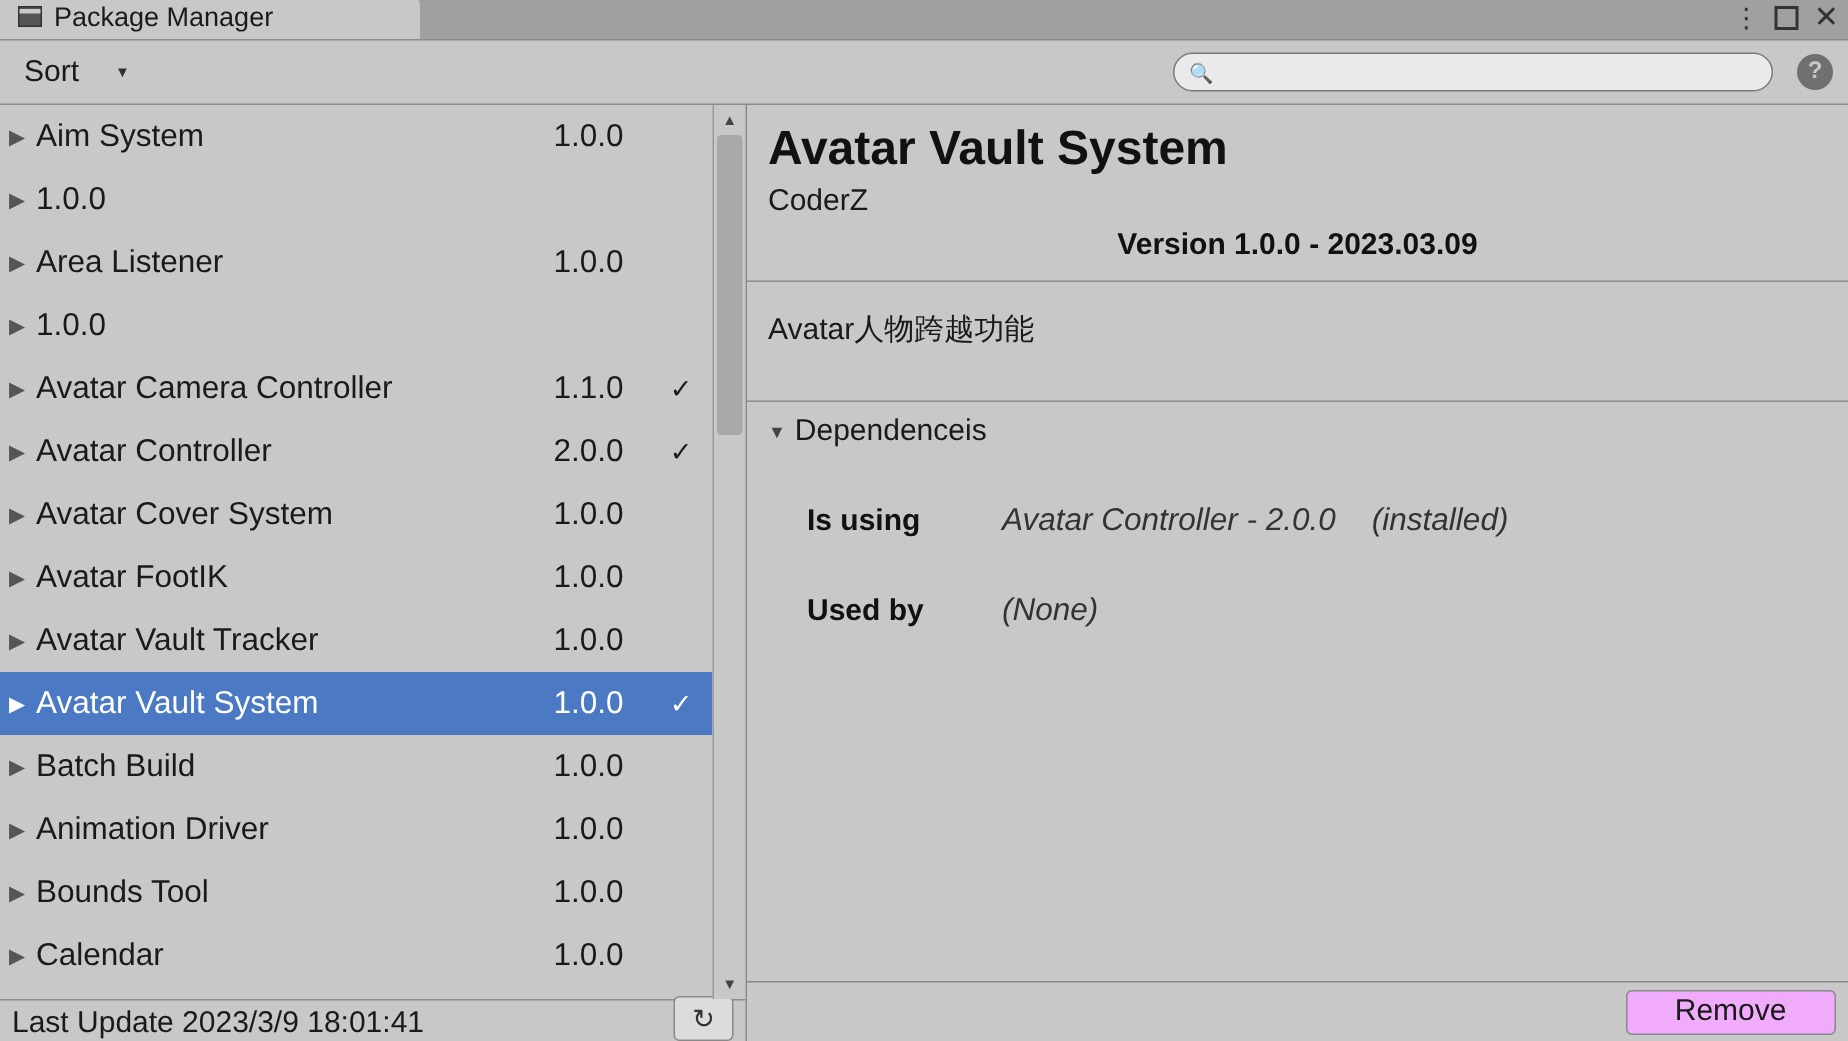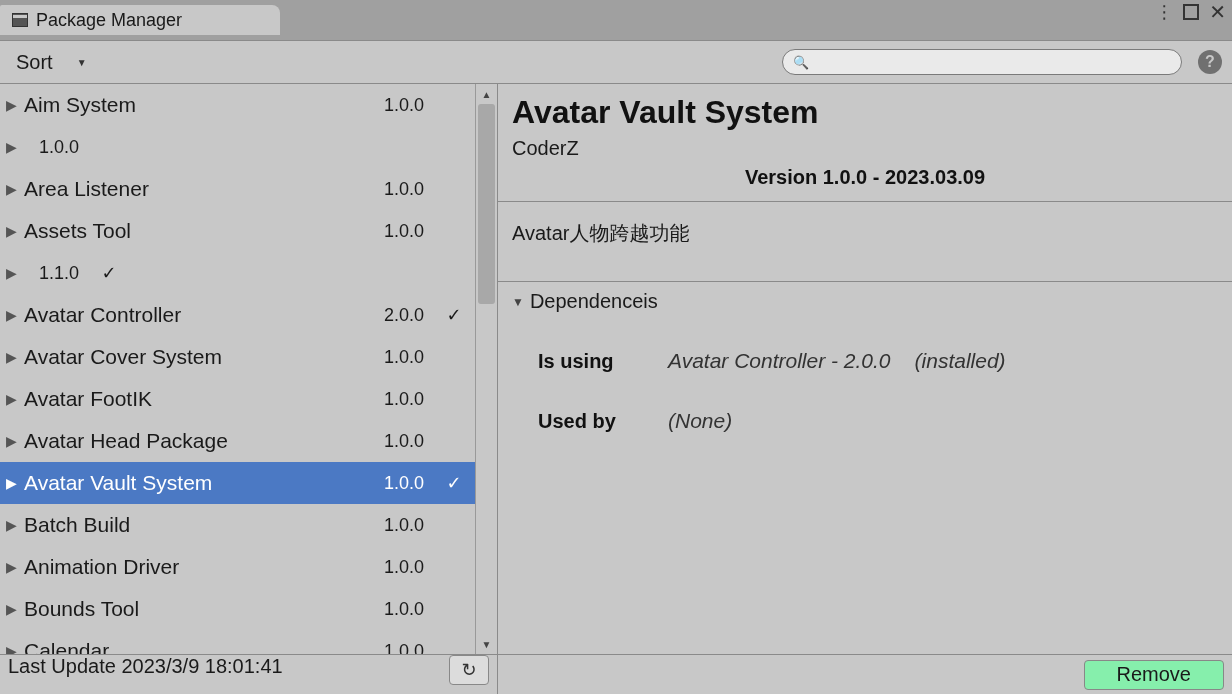--- a/index.html
+++ b/index.html
@@ -1,21 +1,21 @@
 <!DOCTYPE html>
 <html><head>
 <meta charset="utf-8">
 <style>
 * { box-sizing: border-box; margin: 0; padding: 0; font-family: Arial, Helvetica, sans-serif; }
 html, body { width: 1232px; height: 694px; overflow: hidden; background: #a0a0a0; }
 
 .window { width: 1232px; height: 694px; display: flex; flex-direction: column; background: #a0a0a0; }
 
 
-.titlebar { height: 40px; background: #a0a0a0; display: flex; align-items: center; position: relative; }
+.titlebar { height: 26px; background: #a0a0a0; display: flex; align-items: flex-end; position: relative; }
 .tab { background: #c8c8c8; height: 30px; display: flex; align-items: center; padding: 0 12px; border-top-right-radius: 8px; border-top-left-radius: 2px; gap: 8px; min-width: 280px; }
 .tab-icon { width: 16px; height: 14px; background: #555; border: 1px solid #333; position: relative; }
 .tab-icon::before { content: ""; position: absolute; top: 1px; left: 0; right: 0; height: 3px; background: #c8c8c8; }
 .tab-label { font-size: 18px; color: #1a1a1a; }
 .titlebar-right { position: absolute; right: 6px; top: 2px; display: flex; gap: 10px; align-items: center; }
 .kebab { font-size: 18px; color: #333; line-height: 1; }
 .maximize-icon { width: 16px; height: 16px; border: 2px solid #333; }
 .close-x { font-size: 20px; color: #333; line-height: 1; }
 
 
@@ -33,53 +33,53 @@
 
 
 .left-panel { width: 498px; display: flex; flex-direction: column; border-right: 1px solid #8a8a8a; }
 .pkg-list { flex: 1; overflow: hidden; position: relative; }
 .pkg-list-inner { position: absolute; top: 0; left: 0; right: 22px; bottom: 0; }
 .pkg-row { height: 42px; display: flex; align-items: center; padding: 0 6px 0 6px; font-size: 21px; color: #1a1a1a; }
 .pkg-row.selected { background: #4b79c4; color: #fff; }
 .pkg-arrow { width: 18px; font-size: 14px; color: #555; }
 .pkg-row.selected .pkg-arrow { color: #fff; }
 .pkg-name { flex: 1; white-space: nowrap; overflow: hidden; text-overflow: ellipsis; }
-.pkg-ver { width: 70px; text-align: center; font-size: 18px; }
+.pkg-ver { width: 70px; text-align: left; font-size: 21px; }
 .pkg-check { width: 30px; text-align: center; font-size: 18px; }
 
 
 .vscroll { position: absolute; top: 0; right: 0; width: 22px; bottom: 0; background: #c8c8c8; border-left: 1px solid #999; }
 .vscroll-up, .vscroll-down { height: 20px; display: flex; align-items: center; justify-content: center; font-size: 10px; color: #444; }
 .vscroll-track { position: absolute; top: 20px; bottom: 20px; left: 0; right: 0; }
 .vscroll-thumb { position: absolute; left: 2px; right: 2px; top: 0; height: 200px; background: #a8a8a8; border-radius: 3px; }
 .vscroll-down { position: absolute; bottom: 0; left: 0; right: 0; }
 
 
-.left-footer { height: 40px; border-top: 1px solid #8a8a8a; display: flex; align-items: flex-start; padding: 0 8px; font-size: 20px; color: #1a1a1a; }
+.left-footer { height: 28px; border-top: 1px solid #8a8a8a; display: flex; align-items: flex-end; padding: 0 8px; font-size: 20px; color: #1a1a1a; }
 .refresh-btn { width: 40px; height: 30px; background: #dcdcdc; border: 1px solid #888; border-radius: 4px; display: flex; align-items: center; justify-content: center; margin-left: auto; font-size: 18px; color: #333; }
 
 
 .right-panel { flex: 1; display: flex; flex-direction: column; }
 .detail-body { flex: 1; overflow: auto; }
 .detail-header { padding: 10px 14px 12px; }
 .detail-title { font-size: 32px; font-weight: bold; color: #111; margin-bottom: 6px; }
 .detail-author { font-size: 20px; color: #1a1a1a; margin-bottom: 6px; }
 .detail-version { font-size: 20px; color: #111; font-weight: bold; text-align: center; }
 .detail-desc { border-top: 1px solid #8a8a8a; padding: 18px 14px 34px; font-size: 20px; color: #1a1a1a; }
 .detail-deps { border-top: 1px solid #8a8a8a; padding: 8px 14px; }
 .deps-header { display: flex; align-items: center; gap: 6px; font-size: 20px; color: #1a1a1a; margin-bottom: 10px; }
 .deps-caret { font-size: 12px; color: #444; }
 .dep-row { display: flex; align-items: baseline; margin-bottom: 16px; padding-left: 26px; margin-top: 36px; }
 .dep-label { width: 130px; font-size: 20px; font-weight: bold; color: #111; }
 .dep-value { font-size: 21px; font-style: italic; color: #333; }
 .dep-status { font-size: 21px; font-style: italic; color: #333; margin-left: 24px; }
 
 
 .right-footer { height: 40px; border-top: 1px solid #8a8a8a; display: flex; align-items: center; justify-content: flex-end; padding: 0 8px; }
-.remove-btn { height: 30px; padding: 0 32px; background: #86efac; border: 1px solid #888; border-radius: 4px; font-size: 20px; color: #1a1a1a; }
+.remove-btn { height: 30px; padding: 0 32px; background: #f0abfc; border: 1px solid #888; border-radius: 4px; font-size: 20px; color: #1a1a1a; }
 </style>
 </head>
 <body>
 
 <div class="window">
 
   <div class="titlebar">
     <div class="tab">
       <span class="tab-icon"></span>
       <span class="tab-label">Package Manager</span>
@@ -121,26 +121,26 @@
               <span class="pkg-check"></span>
             </div>
             <div class="pkg-row">
               <span class="pkg-arrow">▶</span>
               <span class="pkg-name">Area Listener</span>
               <span class="pkg-ver">1.0.0</span>
               <span class="pkg-check"></span>
             </div>
             <div class="pkg-row">
               <span class="pkg-arrow">▶</span>
-              <span class="pkg-name">Assets Tool</span>
-              <span class="pkg-ver">1.0.0</span>
-              <span class="pkg-check"></span>
-            </div>
-            <div class="pkg-row">
-              <span class="pkg-arrow">▶</span>
+              <span class="pkg-ver">1.0.0</span>
+              <span class="pkg-check"></span>
+            </div>
+            <div class="pkg-row">
+              <span class="pkg-arrow">▶</span>
+              <span class="pkg-name">Avatar Camera Controller</span>
               <span class="pkg-ver">1.1.0</span>
               <span class="pkg-check">✓</span>
             </div>
             <div class="pkg-row">
               <span class="pkg-arrow">▶</span>
               <span class="pkg-name">Avatar Controller</span>
               <span class="pkg-ver">2.0.0</span>
               <span class="pkg-check">✓</span>
             </div>
             <div class="pkg-row">
@@ -150,21 +150,21 @@
               <span class="pkg-check"></span>
             </div>
             <div class="pkg-row">
               <span class="pkg-arrow">▶</span>
               <span class="pkg-name">Avatar FootIK</span>
               <span class="pkg-ver">1.0.0</span>
               <span class="pkg-check"></span>
             </div>
             <div class="pkg-row">
               <span class="pkg-arrow">▶</span>
-              <span class="pkg-name">Avatar Head Package</span>
+              <span class="pkg-name">Avatar Vault Tracker</span>
               <span class="pkg-ver">1.0.0</span>
               <span class="pkg-check"></span>
             </div>
             <div class="pkg-row selected">
               <span class="pkg-arrow">▶</span>
               <span class="pkg-name">Avatar Vault System</span>
               <span class="pkg-ver">1.0.0</span>
               <span class="pkg-check">✓</span>
             </div>
             <div class="pkg-row">

